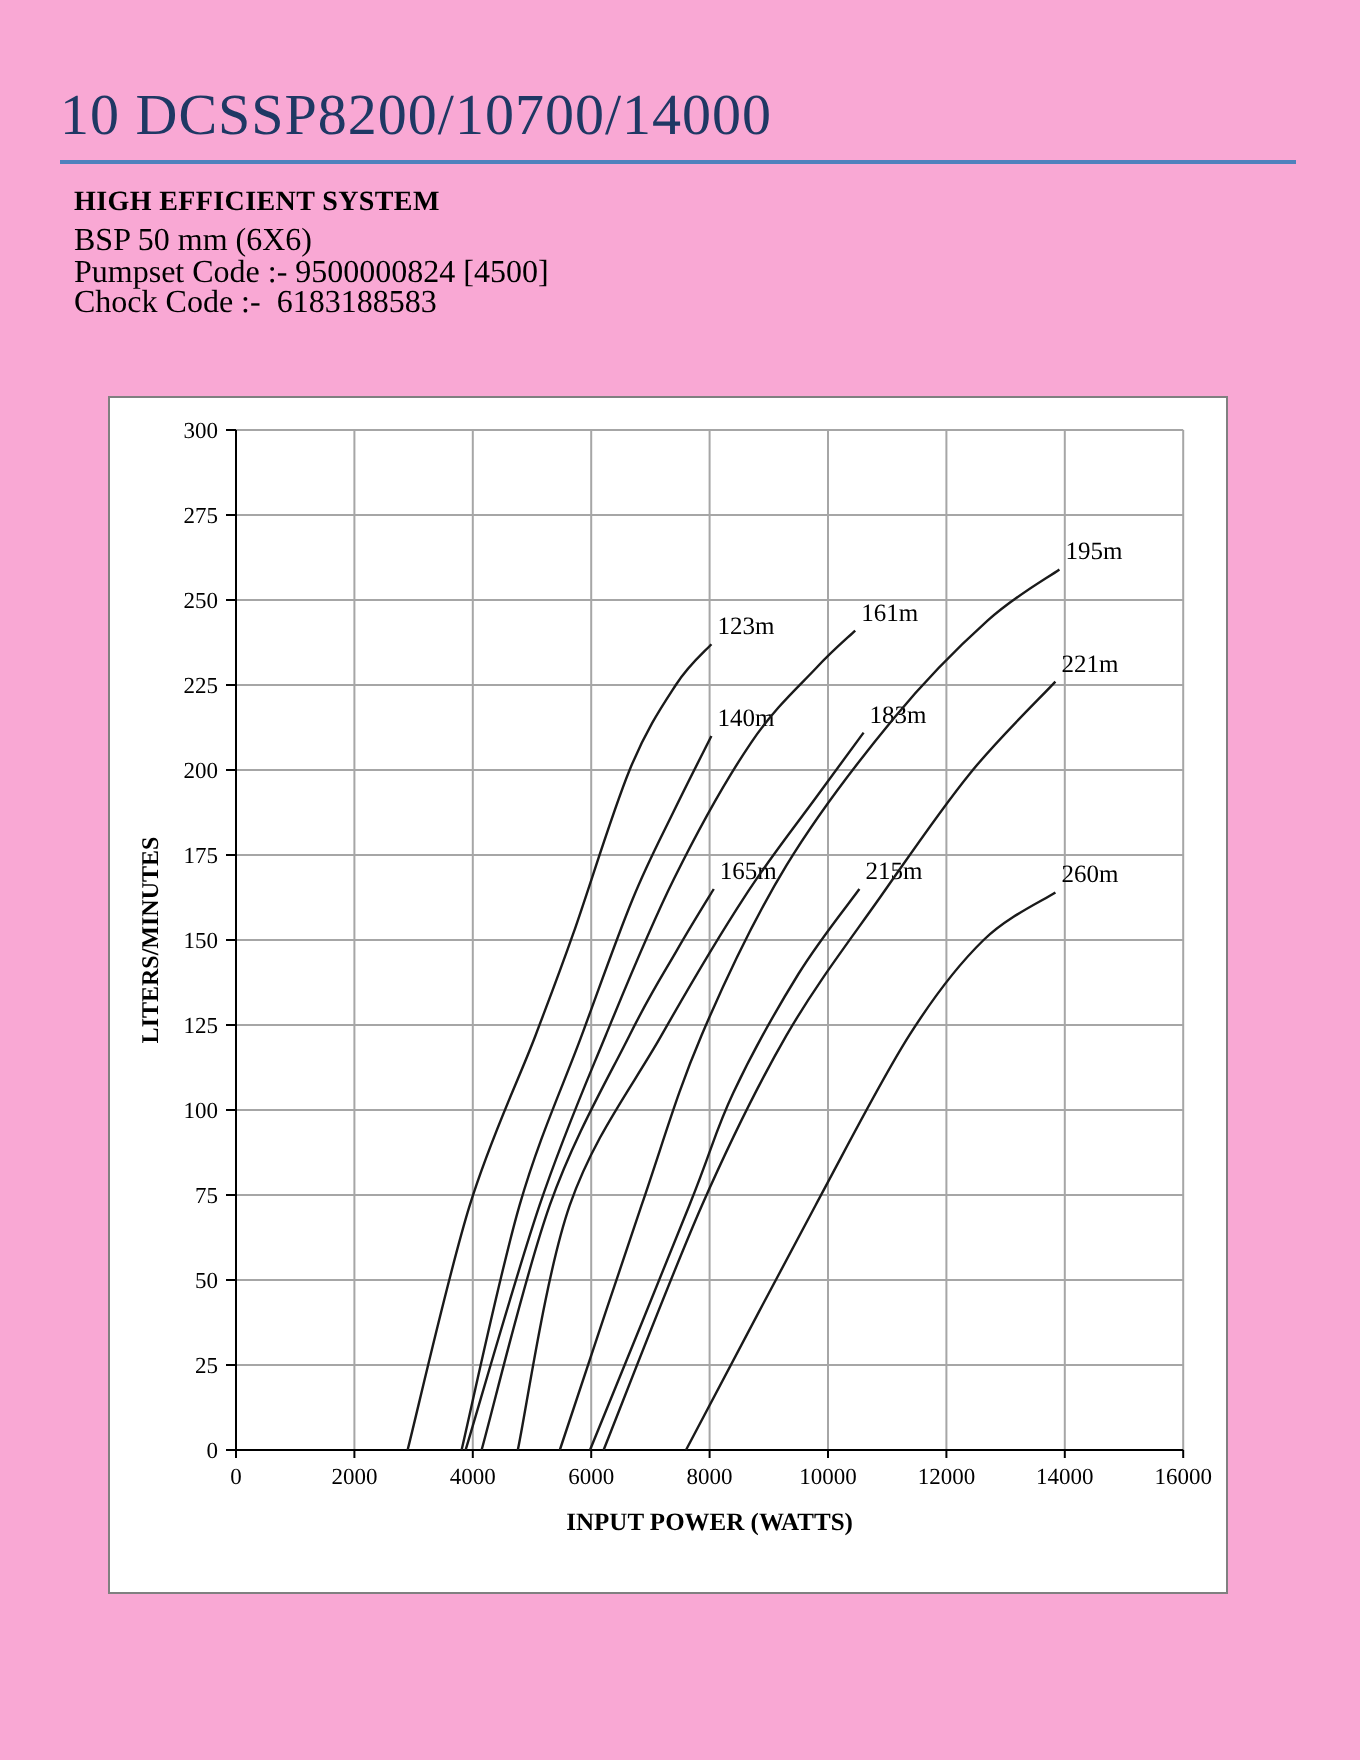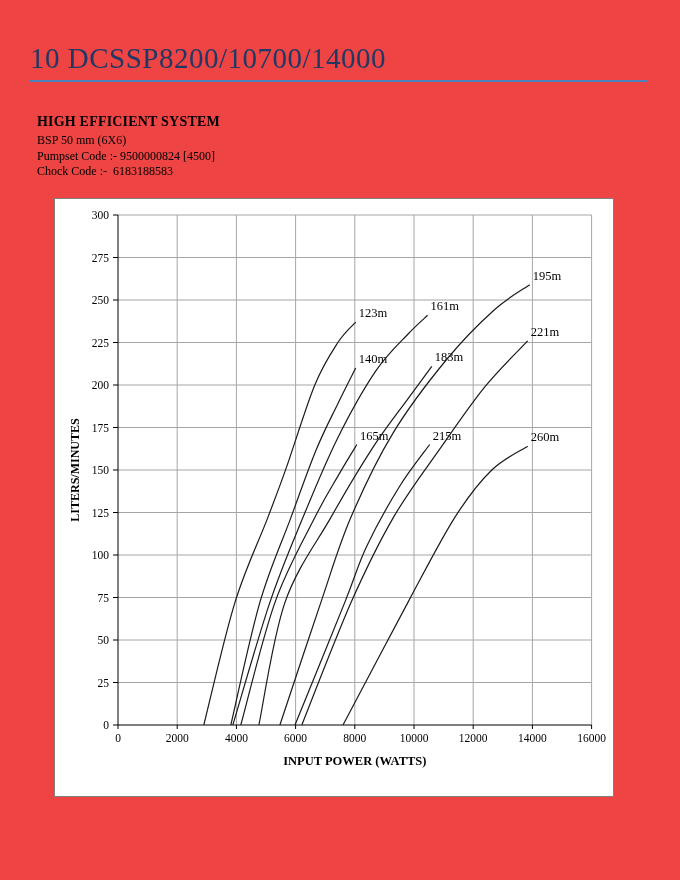--- a/index.html
+++ b/index.html
@@ -1,23 +1,23 @@
 <!DOCTYPE html>
 <html><head>
 <meta charset="utf-8">
 <style>
   html,body{margin:0;padding:0;background:#ffffff;}
-  .page{position:relative;width:680px;height:880px;background:#ef4444;
+  .page{position:relative;width:680px;height:880px;background:#f9a8d4;
         font-family:"Liberation Serif", serif;color:#000;overflow:hidden;}
   .title{position:absolute;left:30px;top:42px;font-size:29px;font-weight:400;
          letter-spacing:0.5px;margin:0;}
   .rule{position:absolute;left:30px;top:80px;width:618px;height:2px;}
-  .meta{position:absolute;left:37px;top:94px;margin-top:20px;}
+  .meta{position:absolute;left:37px;top:94px;}
   .meta-heading{font-size:14px;font-weight:bold;margin-bottom:3px;letter-spacing:0.2px;}
-  .meta-line{font-size:12px;line-height:15.5px;white-space:pre;}
+  .meta-line{font-size:16px;line-height:15.5px;white-space:pre;}
   .chart-frame{position:absolute;left:54px;top:198px;width:558px;height:597px;
                border:1px solid #808080;background:#fff;}
   .chart-frame svg{display:block;}
   text{font-family:"Liberation Serif", serif;}
 </style>
 </head>
 <body>
 
 <div class="page">
   <h1 class="title" style="color: rgb(31, 56, 100);">10 DCSSP8200/10700/14000</h1>

